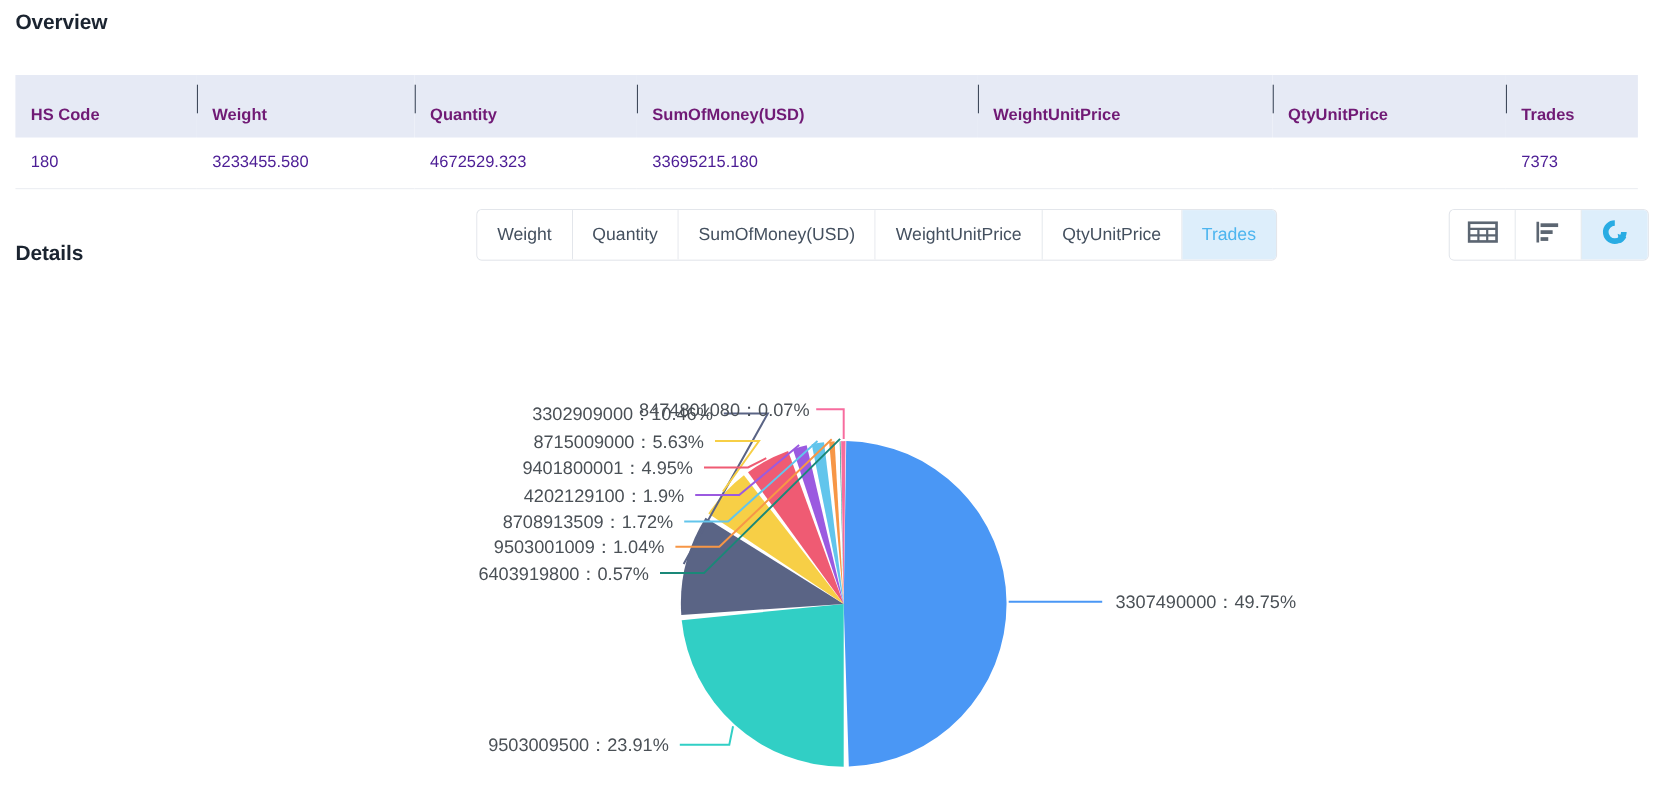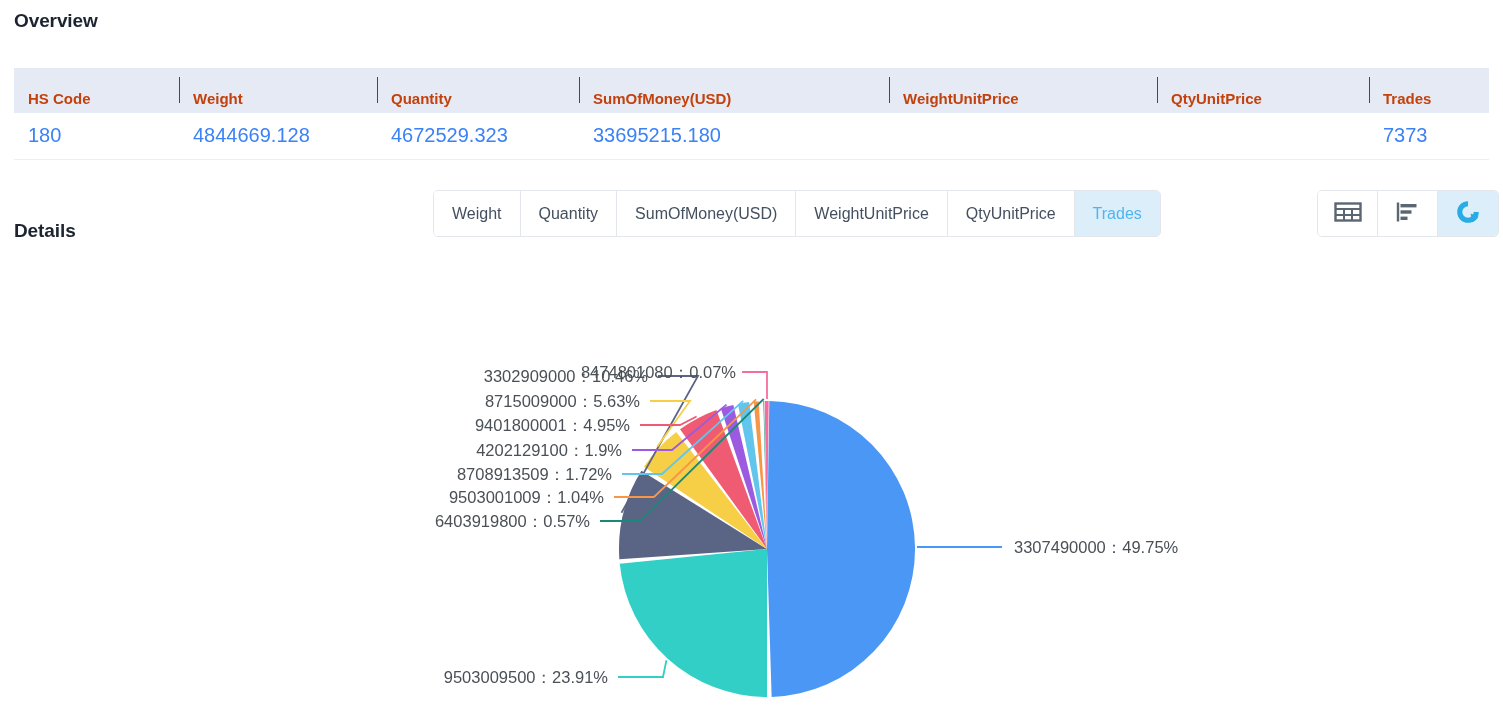--- a/index.html
+++ b/index.html
@@ -26,39 +26,39 @@
   
   #overview-table {
     position: absolute;
     left: 14px; top: 68px;
     width: 1475px;
     border-collapse: collapse;
     table-layout: fixed;
   }
   #overview-table th {
     background: #e6eaf5;
-    color: #c2410c;
+    color: #701a75;
     font-size: 15px;
     font-weight: bold;
     text-align: left;
-    height: 45px;
+    height: 57px;
     padding: 16px 0 0 14px;
     position: relative;
     vertical-align: middle;
   }
   #overview-table th .sep {
     position: absolute;
     left: 0; top: 9px;
     width: 1px; height: 26px;
     background: #3f4a5c;
   }
   #overview-table th:first-child .sep { display: none; }
   #overview-table td {
-    font-size: 20px;
-    color: #3b82f6;
+    font-size: 15px;
+    color: #4c1d95;
     height: 46px;
     padding: 0 0 0 14px;
     border-bottom: 1px solid #eceef2;
     vertical-align: middle;
   }
   .col-hs   { width: 165px; }
   .col-wt   { width: 198px; }
   .col-qty  { width: 202px; }
   .col-sum  { width: 310px; }
   .col-wup  { width: 268px; }
@@ -142,21 +142,21 @@
         <th class="col-qty"><span class="sep"></span><span>Quantity</span></th>
         <th class="col-sum"><span class="sep"></span><span>SumOfMoney(USD)</span></th>
         <th class="col-wup"><span class="sep"></span><span>WeightUnitPrice</span></th>
         <th class="col-qup"><span class="sep"></span><span>QtyUnitPrice</span></th>
         <th class="col-trd"><span class="sep"></span><span>Trades</span></th>
       </tr>
     </thead>
     <tbody>
       <tr>
         <td>180</td>
-        <td>4844669.128</td>
+        <td>3233455.580</td>
         <td>4672529.323</td>
         <td>33695215.180</td>
         <td></td>
         <td></td>
         <td>7373</td>
       </tr>
     </tbody>
   </table>
 
   <div class="section-title" id="details-title">Details</div>

